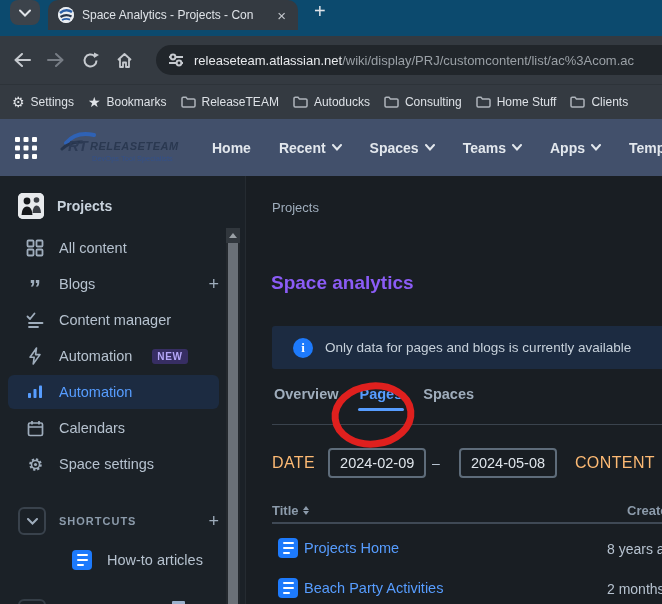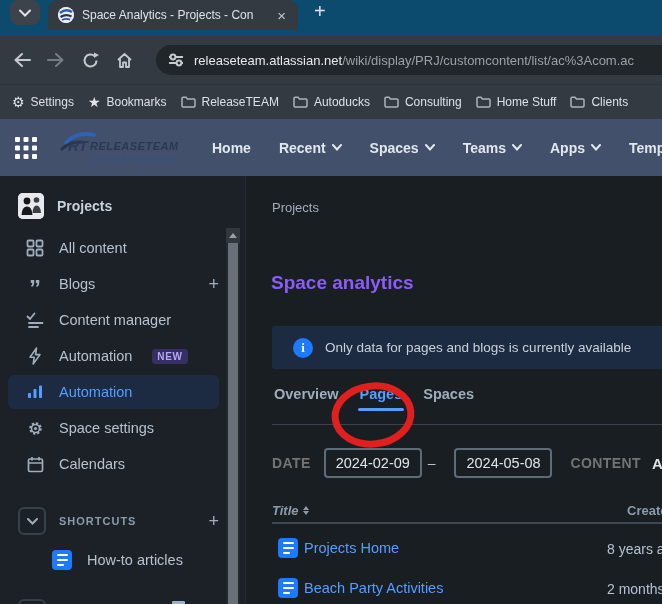--- a/index.html
+++ b/index.html
@@ -51,21 +51,21 @@
   .side-item .ic{width:20px;height:20px;display:flex;align-items:center;justify-content:center;flex:none;}
   .side-item.selected{background:#1c2b41;color:#579dff;}
   .side-add{margin-left:auto;color:#9fadbc;font-size:18px;line-height:1;cursor:pointer;}
   .badge-new{margin-left:6px;background:#372e63;color:#b5a7f8;font-size:10px;font-weight:700;
     letter-spacing:.6px;padding:2px 5px;border-radius:3px;}
   .quote-glyph{font-size:24px;line-height:10px;color:#9fadbc;font-weight:700;margin-top:9px;}
   .shortcuts-header{margin-top:26px;display:flex;align-items:center;padding:0 26px 0 18px;}
   .chev-box{width:24px;height:24px;border:2px solid #39424c;border-radius:6px;
     display:flex;align-items:center;justify-content:center;cursor:pointer;flex:none;}
   .shortcuts-label{margin-left:13px;font-size:11px;font-weight:700;letter-spacing:1px;color:#8c9bab;}
-  .shortcut-item{margin-top:8px;height:34px;padding-left:52px;display:flex;align-items:center;gap:15px;
+  .shortcut-item{margin-top:8px;height:34px;padding-left:72px;display:flex;align-items:center;gap:15px;
     color:#b6c2cf;font-size:14.5px;cursor:pointer;}
   .doc-ic{width:20px;height:20px;border-radius:4px;background:#1d7afc;flex:none;
     display:flex;flex-direction:column;justify-content:center;gap:2.5px;align-items:center;}
   .doc-ic i{display:block;height:2.5px;background:#fff;border-radius:1px;}
   .doc-ic i.l1{width:11px;}.doc-ic i.l2{width:11px;}.doc-ic i.l3{width:7px;margin-right:4px;}
   .partial-box{position:absolute;left:18px;top:423px;width:24px;height:24px;border:2px solid #353e47;border-radius:6px;}
   .partial-ic{position:absolute;left:172px;top:425px;width:13px;height:4px;background:#9ab0cc;border-radius:1px;}
   .side-scrollbar{position:absolute;top:52px;right:5px;width:14px;height:377px;background:#23282d;}
   .sb-btn{height:15px;background:#31373d;display:flex;align-items:center;justify-content:center;}
   .sb-arrow{width:0;height:0;border-left:4px solid transparent;border-right:4px solid transparent;
@@ -82,31 +82,31 @@
     margin-left:21px;flex:none;font-family:"Liberation Serif",serif;}
   .banner-text{margin-left:12px;font-size:13.5px;color:#c7d1db;}
   .tabs{position:absolute;left:28px;top:210px;display:flex;gap:21px;}
   .tab-link{font-size:14.5px;font-weight:700;color:#9fadbc;cursor:pointer;position:relative;padding-bottom:9px;}
   .tab-link.active{color:#579dff;}
   .tab-link.active::after{content:"";position:absolute;left:-2px;right:-2px;bottom:0;height:3.5px;
     background:#579dff;border-radius:2px;}
   .tabs-divider{position:absolute;left:26px;right:0;top:248px;height:1px;background:#3a434d;}
   .annotation{position:absolute;left:80px;top:203px;pointer-events:none;}
   .filters{position:absolute;left:26px;top:271px;height:32px;display:flex;align-items:center;}
-  .filter-label{font-size:14px;font-weight:700;letter-spacing:.4px;color:#737373;}
+  .filter-label{font-size:16px;font-weight:400;letter-spacing:.4px;color:#fdba74;}
   .date-input{width:84px;height:26px;margin-left:13px;background:transparent;border:2px solid #5e6c7a;
     border-radius:4px;color:#dee4ea;font-size:14.5px;font-family:"Liberation Sans",sans-serif;
     padding:0 0 0 10px;outline:none;}
   .date-sep{margin:0 6px;color:#b6c2cf;font-size:14px;}
   .content-label{margin-left:18px;}
   .content-select{margin-left:11px;display:flex;align-items:flex-end;gap:7px;cursor:pointer;
     color:#dee4ea;font-size:15px;font-weight:700;}
   .thead{position:absolute;left:26px;right:0;top:327px;height:18px;}
   .th-title{position:absolute;left:0;top:0;font-size:13px;font-weight:600;color:#8c9bab;cursor:pointer;
-    display:inline-flex;align-items:center;gap:4px;font-style:italic;}
+    display:inline-flex;align-items:center;gap:4px;}
   .sort-ic{display:inline-flex;flex-direction:column;gap:1px;}
   .sort-ic b{width:0;height:0;border-left:3.5px solid transparent;border-right:3.5px solid transparent;display:block;}
   .sort-up{border-bottom:4px solid #8c9bab;}
   .sort-dn{border-top:4px solid #8c9bab;}
   .th-created{position:absolute;left:355px;top:0;font-size:13px;font-weight:600;color:#8c9bab;}
   .thead-divider{position:absolute;left:26px;right:0;top:346px;height:2px;background:#3f4955;}
   .trow{position:absolute;left:0;right:0;height:40px;}
   .trow .doc-ic{position:absolute;left:32px;top:10px;}
   .row-title{position:absolute;left:58px;top:12px;font-size:14.5px;color:#579dff;cursor:pointer;white-space:nowrap;}
   .row-created{position:absolute;left:361px;top:13px;font-size:14px;color:#b6c2cf;white-space:nowrap;}
@@ -355,37 +355,37 @@
                 <rect x="7.5" y="5" width="3" height="9" rx="0.8"></rect>
                 <rect x="13" y="1.5" width="3" height="12.5" rx="0.8"></rect>
               </g>
             </svg>
         </span>
         <span>Automation</span>
       </div>
       <div class="side-item">
         <span class="ic">
           <svg width="17" height="17" viewBox="0 0 17 17">
-              <circle cx="8.5" cy="8.5" r="5.2" fill="none" stroke="#9fadbc" stroke-width="2.2" stroke-dasharray="2.2 1.85"></circle>
-              <circle cx="8.5" cy="8.5" r="4" fill="none" stroke="#9fadbc" stroke-width="1.6"></circle>
-              <circle cx="8.5" cy="8.5" r="1.6" fill="#9fadbc"></circle>
-            </svg>
-        </span>
-        <span>Space settings</span>
-      </div>
-      <div class="side-item">
-        <span class="ic">
-          <svg width="17" height="17" viewBox="0 0 17 17">
               <rect x="1.5" y="3" width="14" height="12.5" rx="1.5" fill="none" stroke="#9fadbc" stroke-width="1.7"></rect>
               <line x1="5" y1="1" x2="5" y2="4.5" stroke="#9fadbc" stroke-width="1.7"></line>
               <line x1="12" y1="1" x2="12" y2="4.5" stroke="#9fadbc" stroke-width="1.7"></line>
               <line x1="2" y1="7" x2="15" y2="7" stroke="#9fadbc" stroke-width="1.5"></line>
             </svg>
         </span>
         <span>Calendars</span>
+      </div>
+      <div class="side-item">
+        <span class="ic">
+          <svg width="17" height="17" viewBox="0 0 17 17">
+              <circle cx="8.5" cy="8.5" r="5.2" fill="none" stroke="#9fadbc" stroke-width="2.2" stroke-dasharray="2.2 1.85"></circle>
+              <circle cx="8.5" cy="8.5" r="4" fill="none" stroke="#9fadbc" stroke-width="1.6"></circle>
+              <circle cx="8.5" cy="8.5" r="1.6" fill="#9fadbc"></circle>
+            </svg>
+        </span>
+        <span>Space settings</span>
       </div>
     </div>
 
     <div class="shortcuts-header">
       <span class="chev-box">
         <svg width="11" height="7" viewBox="0 0 11 7">
             <polyline points="1,1 5.5,5.5 10,1" fill="none" stroke="#9fadbc" stroke-width="2" stroke-linecap="round"></polyline>
           </svg>
       </span>
       <span class="shortcuts-label">SHORTCUTS</span>

